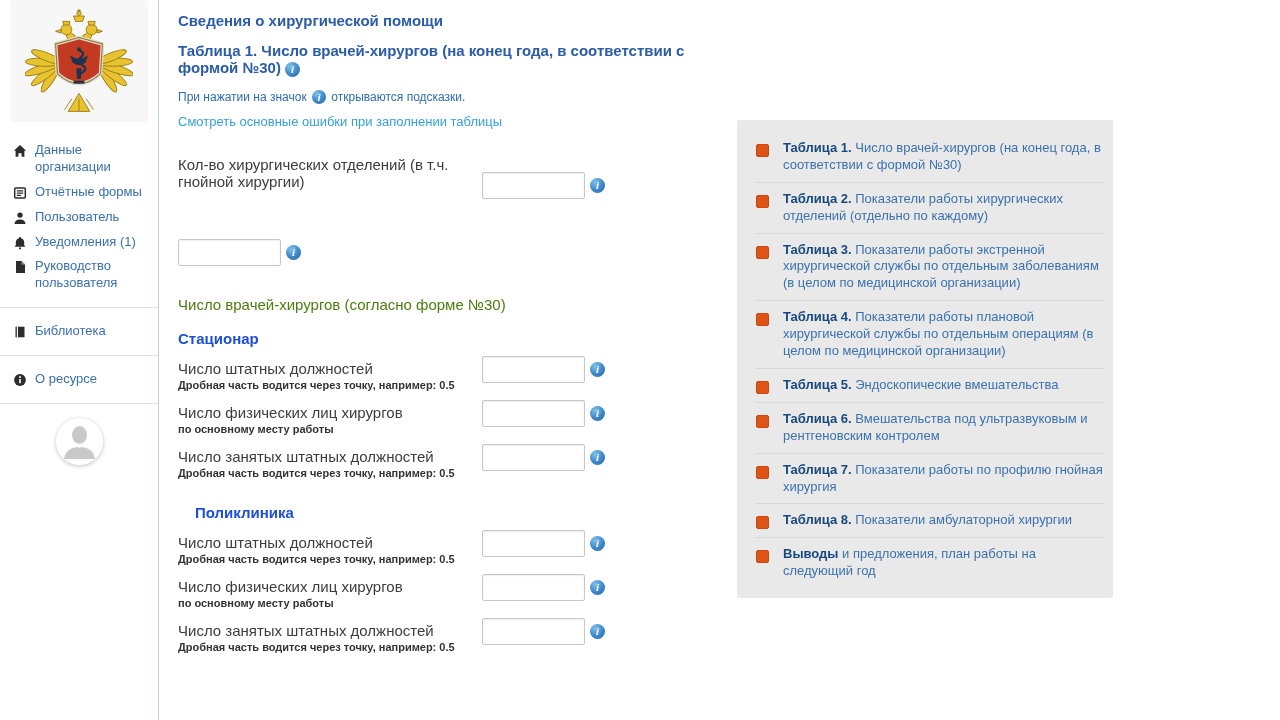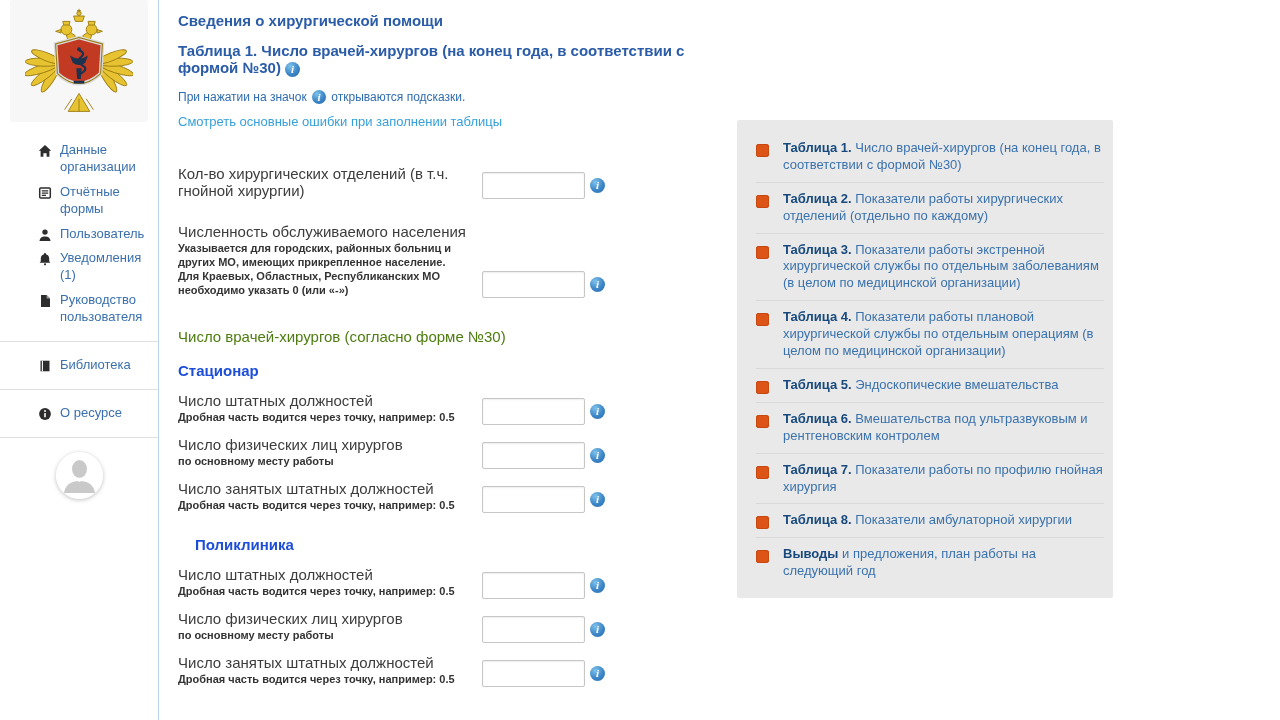--- a/index.html
+++ b/index.html
@@ -4,21 +4,21 @@
 <style>
   * { margin:0; padding:0; box-sizing:border-box; }
   html,body { width:1280px; height:720px; overflow:hidden; background:#fff;
               font-family:"Liberation Sans", sans-serif; }
   .app { position:relative; width:1280px; height:720px; display:flex; }
 
   
   .sidebar { width:159px; height:720px; border-right:1px solid #bcd4ea; background:#fff; flex:0 0 159px; }
   .logo-box { width:138px; height:122px; margin:0 auto; background:#f7f7f7; border-radius:3px;
               display:flex; align-items:center; justify-content:center; }
-  .menu { margin-top:16px;margin-left:25px; }
+  .menu { margin-top:16px; }
   .menu-item { display:flex; align-items:flex-start; padding:4px 6px 4px 13px; cursor:pointer; }
   .menu-item .mi-icon { width:14px; height:14px; margin:2px 8px 0 0; flex:0 0 14px; }
   .menu-item .mi-label { font-size:13px; line-height:1.3; color:#3a70ad; }
   .side-divider { border-top:1px solid #e0e0e0; margin:11px 0 11px 0; }
   .avatar-wrap { display:flex; justify-content:center; margin-top:14px; }
   .avatar { width:47px; height:47px; border-radius:50%; background:#fff;
             box-shadow:0 1px 4px rgba(0,0,0,.25); overflow:hidden; cursor:pointer; }
 
   
   .main { width:560px; padding:12px 0 16px 19px; flex:0 0 560px; }
@@ -28,21 +28,21 @@
   .errors-link { display:inline-block; margin-top:10px; font-size:13px; color:#36a0d9;
                  text-decoration:none; cursor:pointer; }
 
   .info-icon { display:inline-block; width:15px; height:15px; border-radius:50%;
                background:radial-gradient(circle at 35% 28%, #7fc2ea 0%, #3c85c6 55%, #2a6cae 100%);
                color:#fff; font:bold italic 11px/15px "Liberation Serif", serif;
                text-align:center; vertical-align:middle; cursor:pointer; }
   .info-icon.inline { width:14px; height:14px; line-height:14px; margin:0 2px; }
 
   .form-area { margin-top:26px; }
-  .form-row { display:flex; margin-bottom:11px;align-items:flex-end; }
+  .form-row { display:flex; margin-bottom:11px; }
   .form-row .label-block { width:304px; padding-right:14px; }
   .field-label { font-size:15px; line-height:1.14; color:#3d3d3d; }
   .field-hint { font-size:11px; font-weight:bold; line-height:1.26; color:#333; margin-top:2px; }
   .input-group { display:flex; align-items:flex-start; }
   .field-input { width:103px; height:27px; border:1px solid #c6c6c6; border-radius:2px;
                  background:#fff; box-shadow:inset 0 1px 2px rgba(0,0,0,.07);
                  font-size:13px; padding:0 5px; outline:none; }
   .input-group .info-icon { margin:6px 0 0 5px; }
   .form-row.tall { margin-bottom:24px; }
   .form-row.tall .input-group { margin-top:16px; }
@@ -208,24 +208,20 @@
         <div class="form-row tall">
           <div class="label-block">
             <div class="field-label">Кол-во хирургических отделений (в т.ч. гнойной хирургии)</div>
           </div>
           <div class="input-group">
             <input class="field-input" value="" style="">
             <span class="info-icon">i</span>
           </div>
         </div>
         <div class="form-row tall">
-          <div class="label-block">
-            <div class="field-label">Численность обслуживаемого населения</div>
-            <div class="field-hint">Указывается для городских, районных больниц и других МО, имеющих прикрепленное население. Для Краевых, Областных, Республиканских МО необходимо указать 0 (или «-»)</div>
-          </div>
           <div class="input-group">
             <input class="field-input" value="" style="">
             <span class="info-icon">i</span>
           </div>
         </div>
       </div>
 
     <h3 class="section-title">Число врачей-хирургов (согласно форме №30)</h3>
 
     <div id="form-groups">

